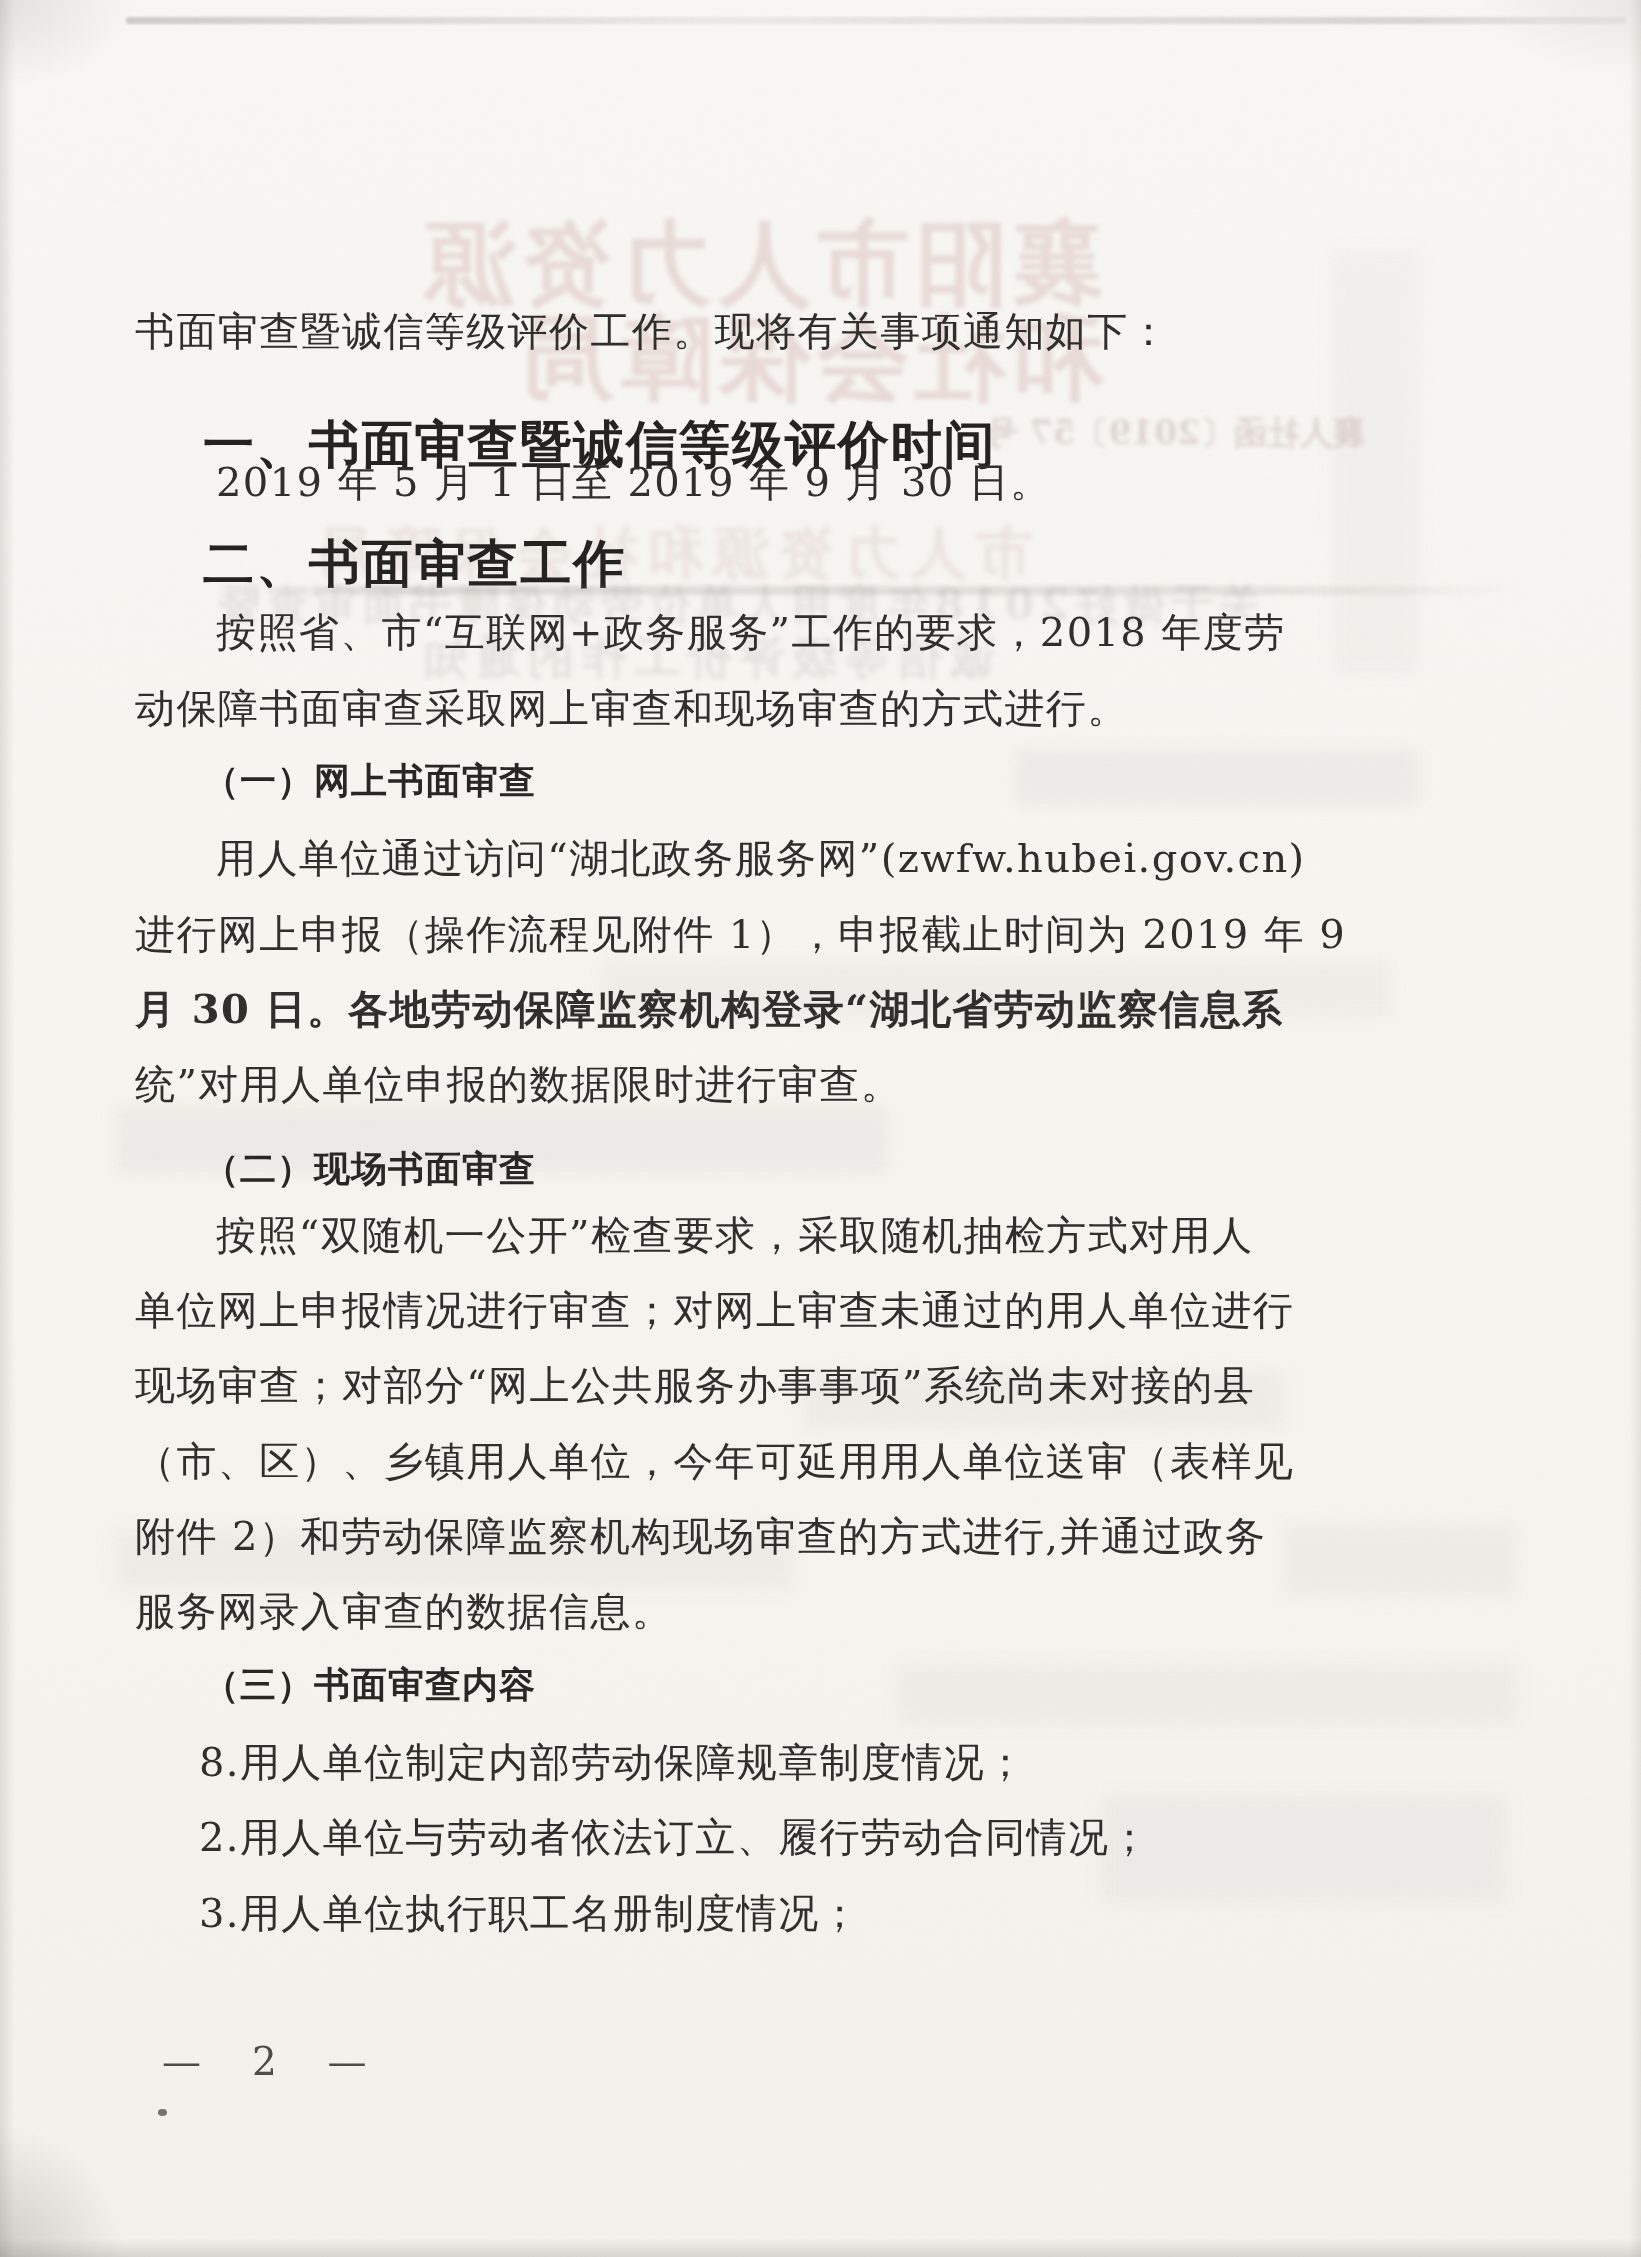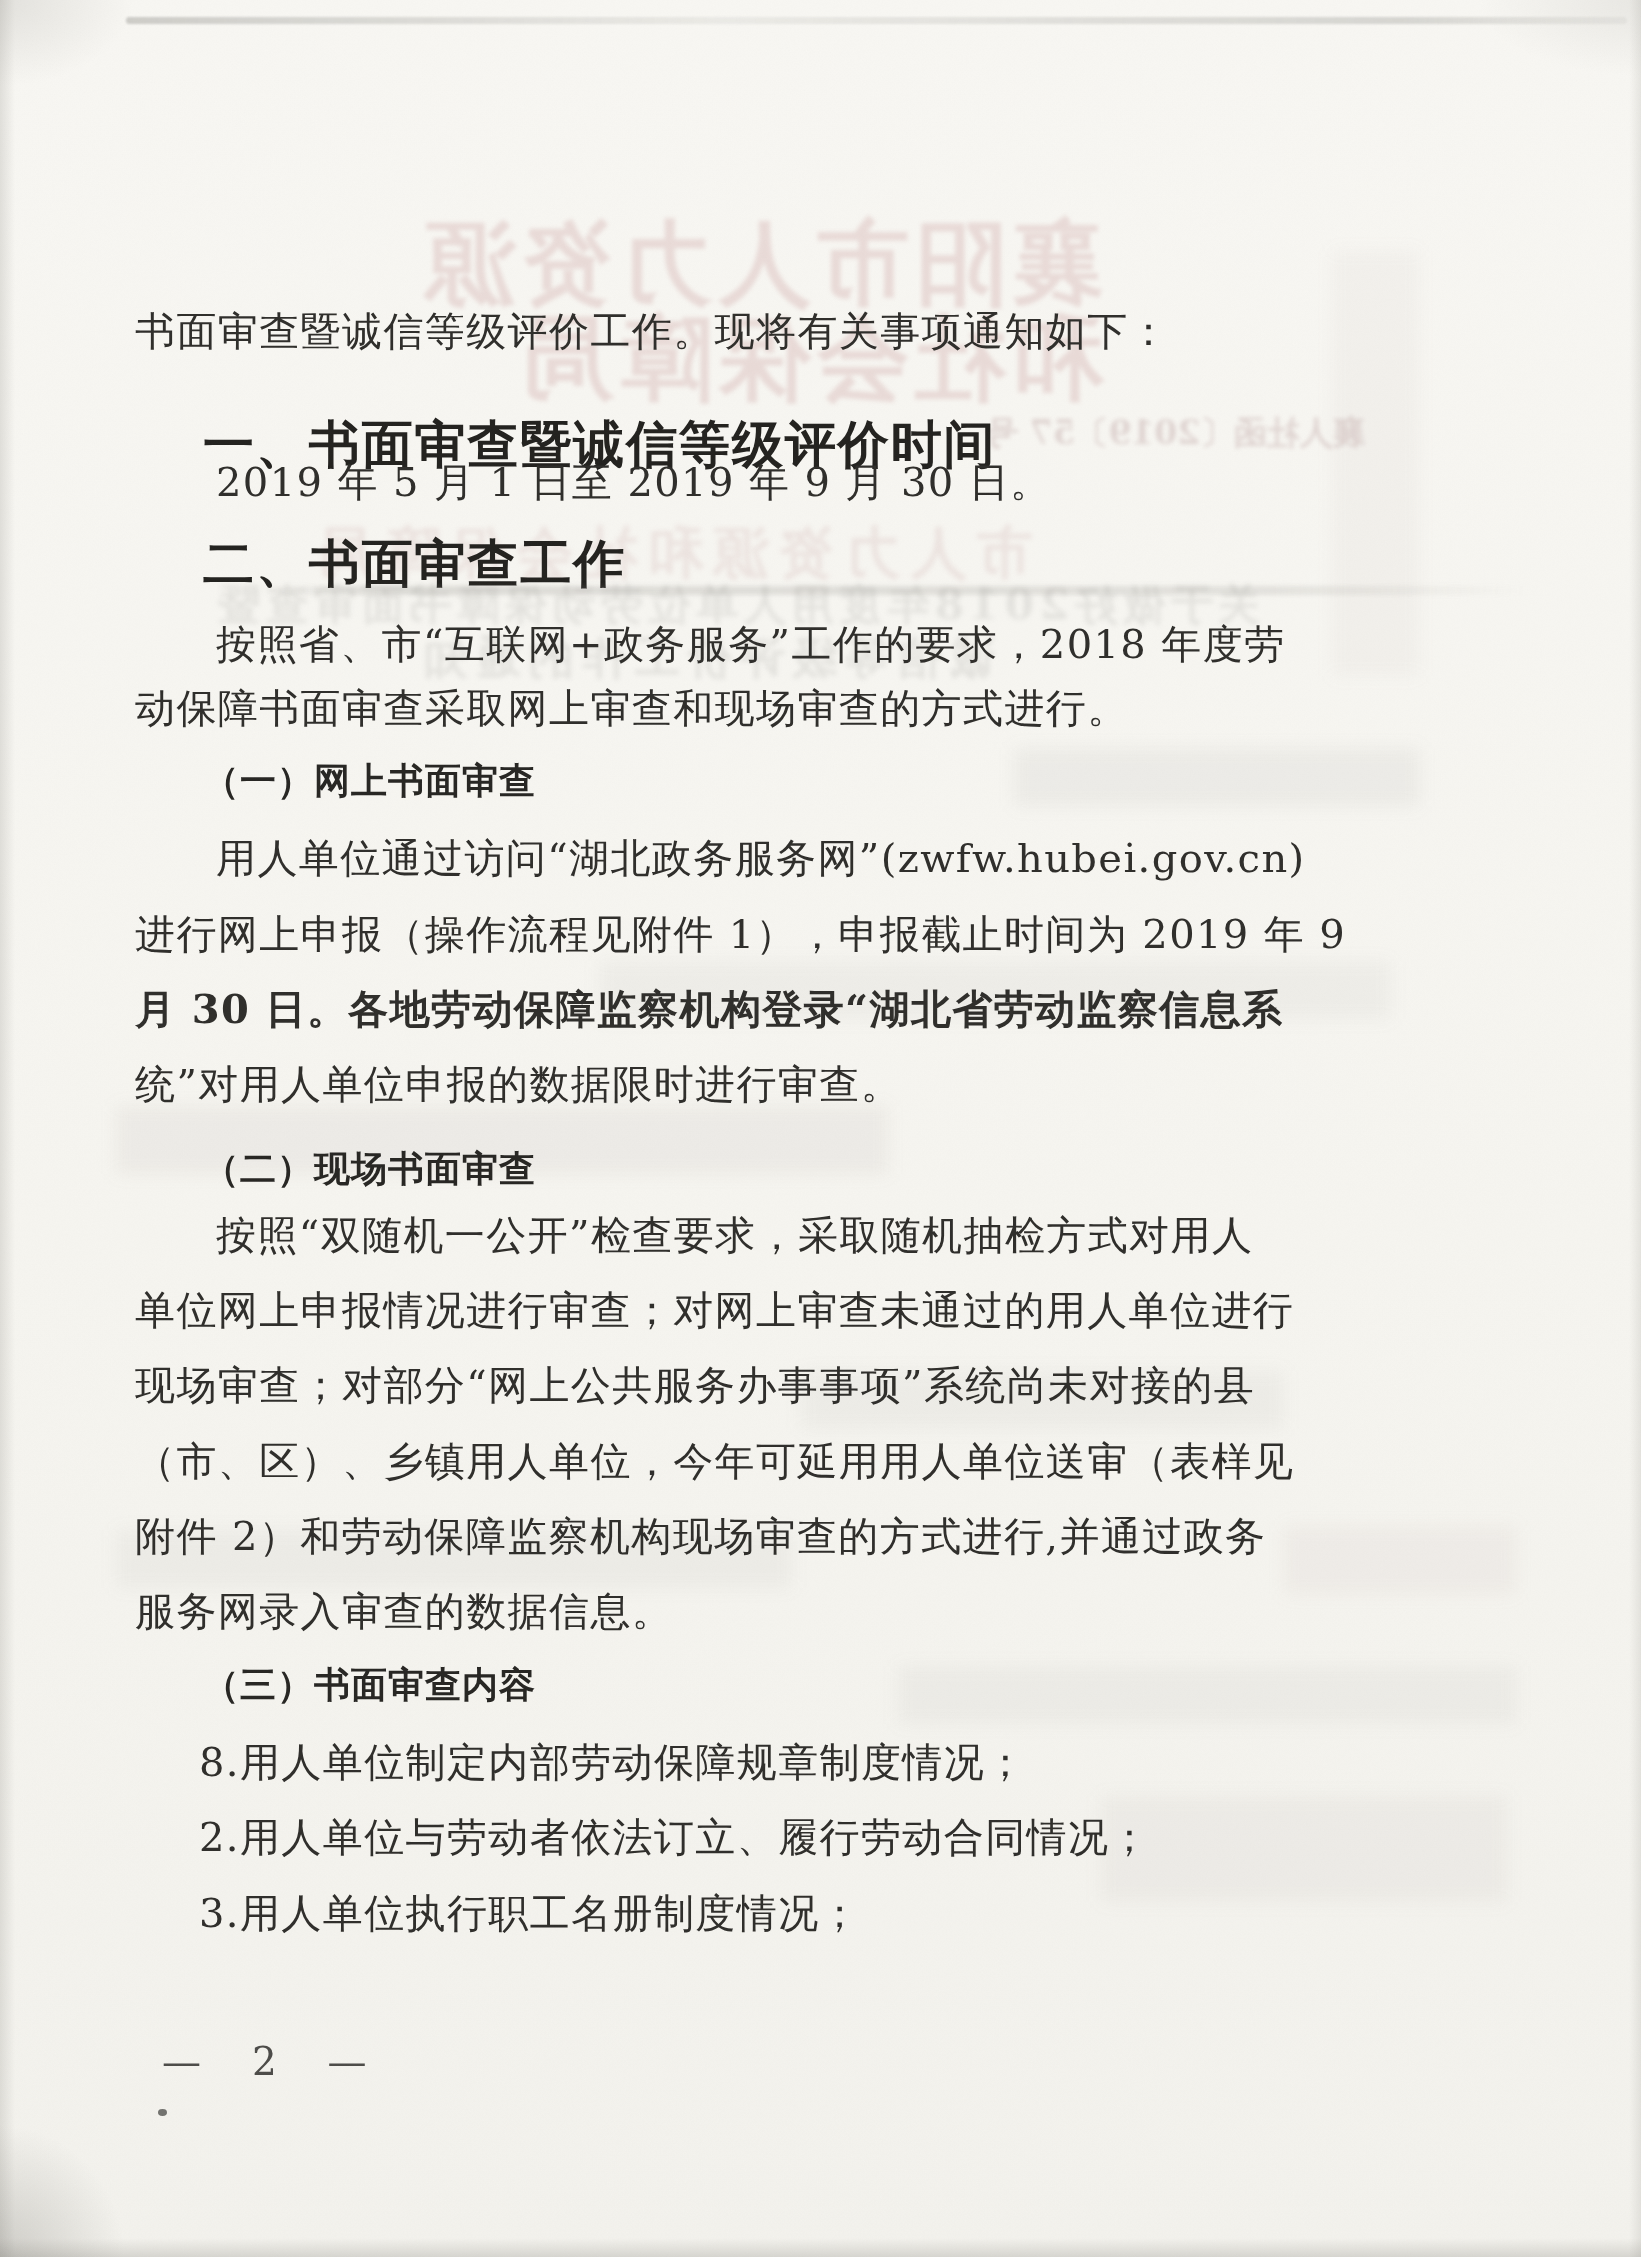--- a/index.html
+++ b/index.html
@@ -71,21 +71,21 @@
   <div class="smudge" style="left:1284px;top:1526px;width:232px;height:68px;background:rgba(170,140,140,.07);"></div>
   <div class="smudge" style="left:898px;top:1666px;width:618px;height:58px;background:rgba(120,118,112,.06);"></div>
   <div class="smudge" style="left:1101px;top:1796px;width:406px;height:106px;background:rgba(130,125,120,.06);"></div>
   <div class="smudge" style="left:1332px;top:251px;width:87px;height:425px;background:rgba(160,135,135,.05);"></div>
 
   <div id="doc-lines">
       <div class="line body" style="top: 307px;">书面审查暨诚信等级评价工作。现将有关事项通知如下：</div>
       <div class="line h1" style="top: 382px; margin-top: 32px;">一、书面审查暨诚信等级评价时间</div>
       <div class="line body-indent" style="top: 458px;">2019 年 5 月 1 日至 2019 年 9 月 30 日。</div>
       <div class="line h1" style="top: 533px;">二、书面审查工作</div>
-      <div class="line body-indent" style="top: 608px; margin-top: 12px;">按照省、市“互联网+政务服务”工作的要求，2018 年度劳</div>
+      <div class="line body-indent" style="top: 608px;">按照省、市“互联网+政务服务”工作的要求，2018 年度劳</div>
       <div class="line body" style="top: 684px;">动保障书面审查采取网上审查和现场审查的方式进行。</div>
       <div class="line h2" style="top: 759px;">（一）网上书面审查</div>
       <div class="line body-indent" style="top: 834px;">用人单位通过访问“湖北政务服务网”(zwfw.hubei.gov.cn)</div>
       <div class="line body" style="top: 910px;">进行网上申报（操作流程见附件 1），申报截止时间为 2019 年 9</div>
       <div class="line body" style="top: 985px; font-weight: bold;">月 30 日。各地劳动保障监察机构登录“湖北省劳动监察信息系</div>
       <div class="line body" style="top: 1060px;">统”对用人单位申报的数据限时进行审查。</div>
       <div class="line h2" style="top: 1147px;">（二）现场书面审查</div>
       <div class="line body-indent" style="top: 1211px;">按照“双随机一公开”检查要求，采取随机抽检方式对用人</div>
       <div class="line body" style="top: 1286px;">单位网上申报情况进行审查；对网上审查未通过的用人单位进行</div>
       <div class="line body" style="top: 1361px;">现场审查；对部分“网上公共服务办事事项”系统尚未对接的县</div>

